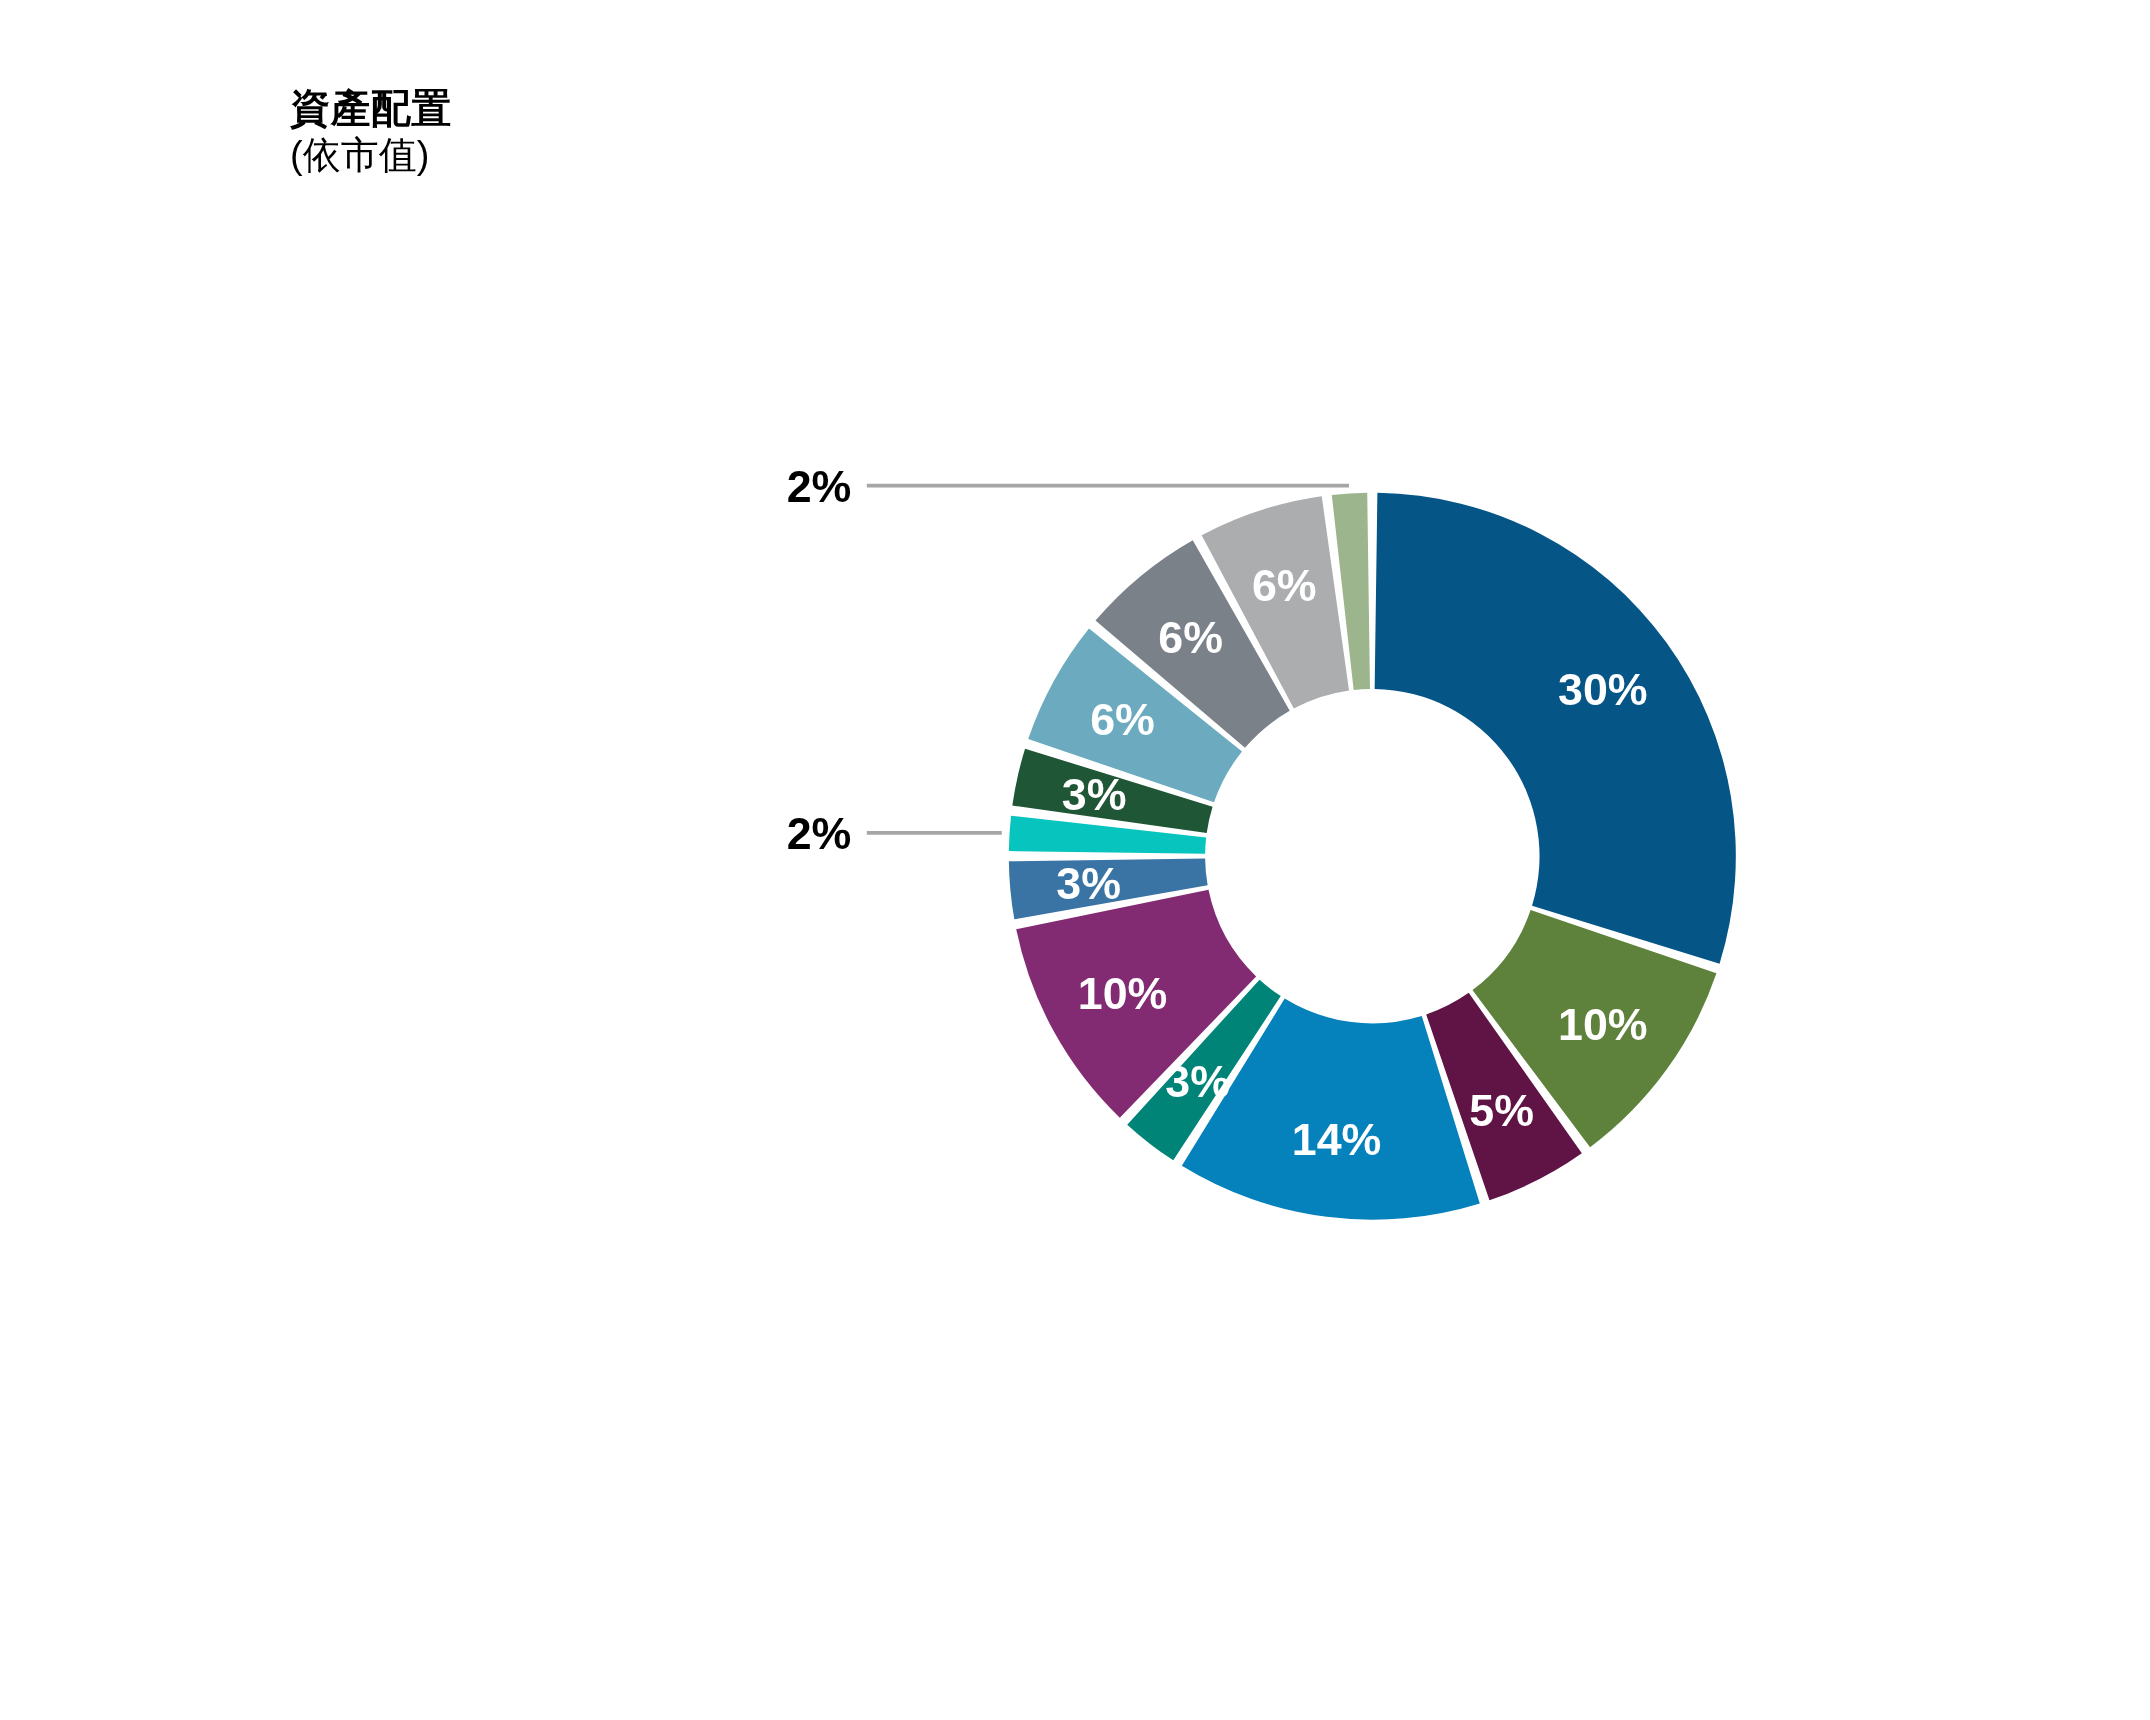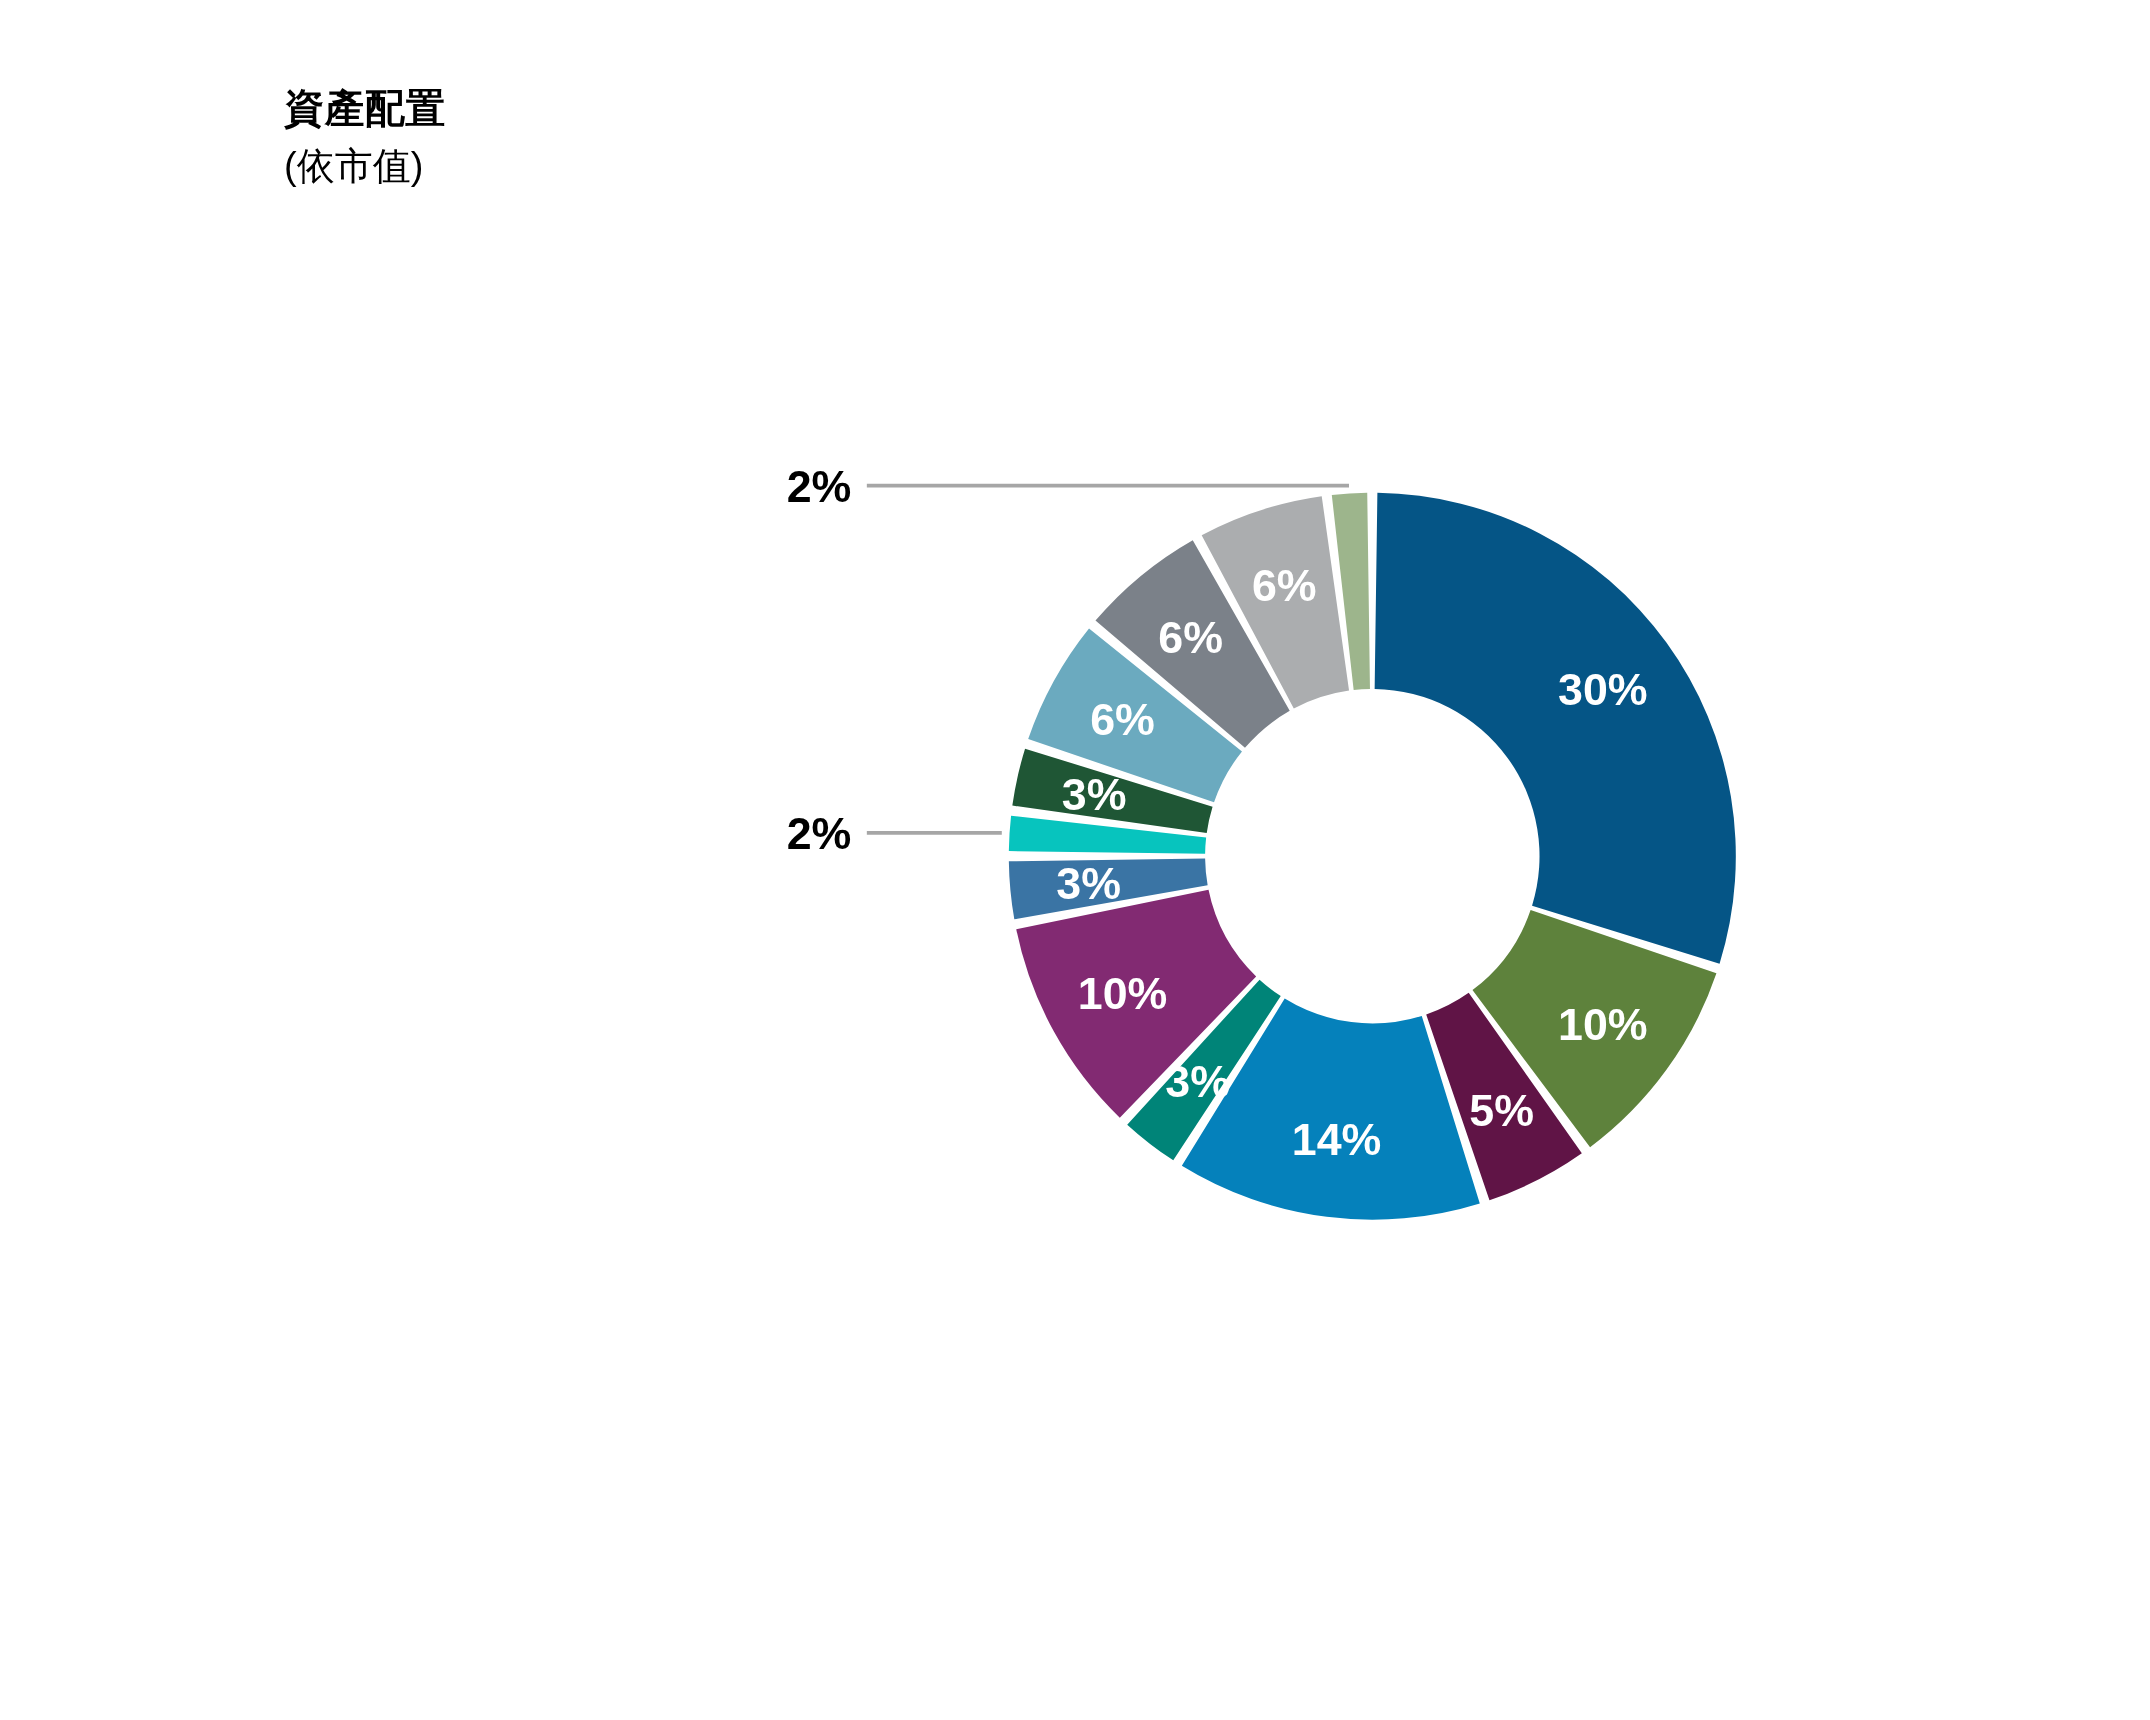--- a/index.html
+++ b/index.html
@@ -11,38 +11,38 @@
     width: 3059px;
     height: 1721px;
     font-family: "Liberation Sans", sans-serif;
     overflow: hidden;
     position: relative;
   }
 
   
   #title-block {
     position: absolute;
-    left: 284px;
+    left: 290px;
     top: 86px;
     width: 688px;
   }
   #chart-title {
     font-size: 40px;
     font-weight: bold;
     color: #000000;
     line-height: 1.12;
     letter-spacing: 0.4px;
     white-space: nowrap;
   }
   #chart-subtitle {
     font-size: 38px;
     font-weight: normal;
     color: #000000;
     line-height: 1.15;
-    margin-top: 14px;
+    margin-top: 3px;
     white-space: nowrap;
   }
 
   
   #donut-wrap {
     position: absolute;
     left: 0px;
     top: 0px;
     width: 2237px;
     height: 1721px;

